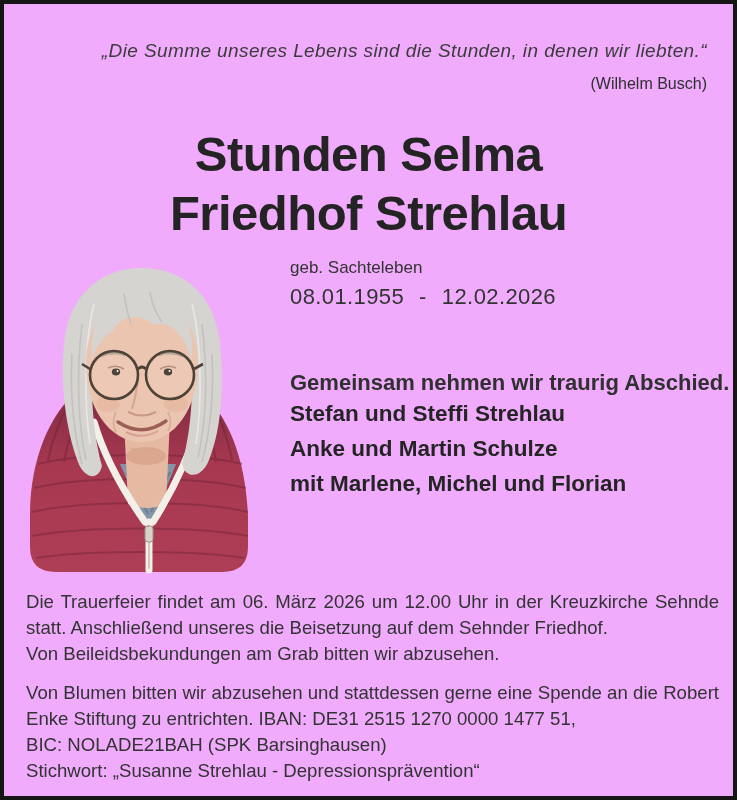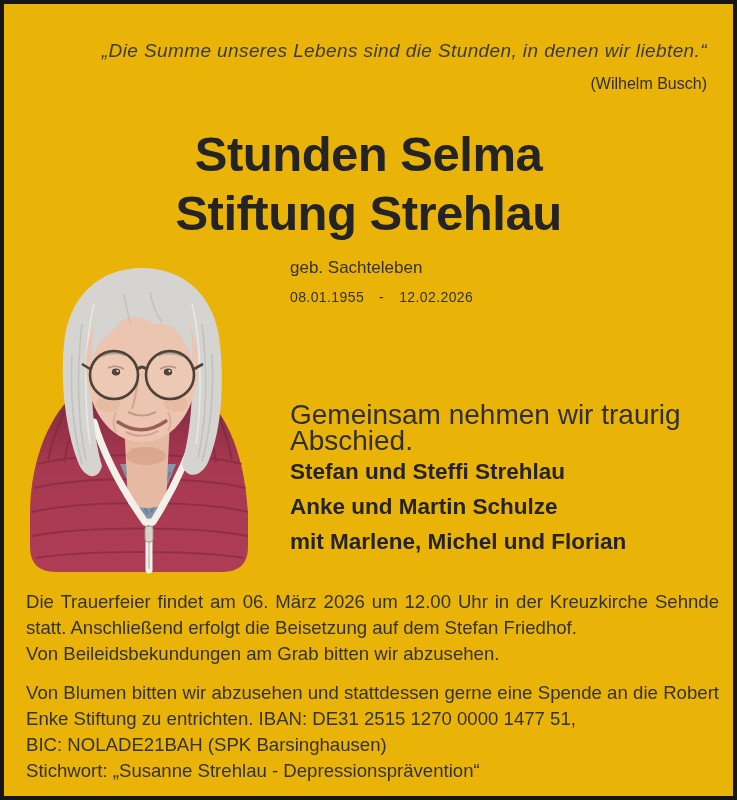--- a/index.html
+++ b/index.html
@@ -1,21 +1,21 @@
 <!DOCTYPE html>
 <html><head>
 <meta charset="utf-8">
 <style>
   html, body { margin: 0; padding: 0; background: #ffffff; }
   .ad {
     position: relative;
     width: 737px;
     height: 800px;
     box-sizing: border-box;
-    background: #eab308;
+    background: #f0abfc;
     border: 4px solid #161616;
     font-family: "Liberation Sans", sans-serif;
     color: #2e2e2e;
     overflow: hidden;
   }
 
   
   .quote-block { position: absolute; top: 36px; right: 26px; text-align: right; }
   .quote-text {
     font-style: italic;
@@ -36,23 +36,23 @@
     color: #242424;
   }
 
   
   .photo-wrap { position: absolute; left: 20px; top: 260px; width: 233px; height: 313px; }
   .photo-wrap svg { display: block; width: 100%; height: 100%; }
 
   
   .right-col { position: absolute; left: 286px; top: 251px; width: 440px; }
   .maiden { font-size: 17px; line-height: 26px; color: #333333; }
-  .dates  { font-size: 14px; line-height: 26px; margin-top: 3px; color: #333333; letter-spacing: 0.4px; }
+  .dates  { font-size: 22px; line-height: 26px; margin-top: 3px; color: #333333; letter-spacing: 0.4px; }
   .dates .sep { display: inline-block; margin: 0 15px; }
-  .farewell { margin-top: 92px; font-size: 28px; line-height: 26px; color: #303030; }
+  .farewell { margin-top: 60px; font-size: 22px; line-height: 26px; color: #303030; font-weight: bold; }
   .mourners { font-weight: bold; font-size: 22.5px; line-height: 35px; color: #242424; }
 
   
   .bottom-block {
     position: absolute; left: 22px; top: 585px; width: 693px;
     font-size: 18.6px; line-height: 26px; color: #333333;
   }
   .para2 { margin-top: 13px; }
   .jl { text-align: justify; text-align-last: justify; }
 </style>
@@ -61,21 +61,21 @@
 
 <div class="ad">
 
   <div class="quote-block">
     <div class="quote-text">„Die Summe unseres Lebens sind die Stunden, in denen wir liebten.“</div>
     <div class="quote-attr">(Wilhelm Busch)</div>
   </div>
 
   <div class="name-block">
     <div>Stunden Selma</div>
-    <div>Stiftung Strehlau</div>
+    <div>Friedhof Strehlau</div>
   </div>
 
   <div class="photo-wrap">
     <svg viewBox="0 0 233 313" aria-hidden="true">
       <defs>
         <linearGradient id="jg" x1="0" y1="0" x2="0" y2="1">
           <stop offset="0" stop-color="#7c2a40"></stop>
           <stop offset="0.42" stop-color="#a63850"></stop>
           <stop offset="1" stop-color="#ae3e56"></stop>
         </linearGradient>
@@ -185,21 +185,21 @@
     <div class="mourners">
       <div>Stefan und Steffi Strehlau</div>
       <div>Anke und Martin Schulze</div>
       <div>mit Marlene, Michel und Florian</div>
     </div>
   </div>
 
   <div class="bottom-block">
     <div class="para1">
       <div class="jl">Die Trauerfeier findet am 06. März 2026 um 12.00 Uhr in der Kreuzkirche Sehnde</div>
-      <div>statt. Anschließend erfolgt die Beisetzung auf dem Stefan Friedhof.</div>
+      <div>statt. Anschließend unseres die Beisetzung auf dem Sehnder Friedhof.</div>
       <div>Von Beileidsbekundungen am Grab bitten wir abzusehen.</div>
     </div>
     <div class="para2">
       <div class="jl">Von Blumen bitten wir abzusehen und stattdessen gerne eine Spende an die Robert</div>
       <div>Enke Stiftung zu entrichten. IBAN: DE31 2515 1270 0000 1477 51,</div>
       <div>BIC: NOLADE21BAH (SPK Barsinghausen)</div>
       <div>Stichwort: „Susanne Strehlau - Depressionsprävention“</div>
     </div>
   </div>
 

